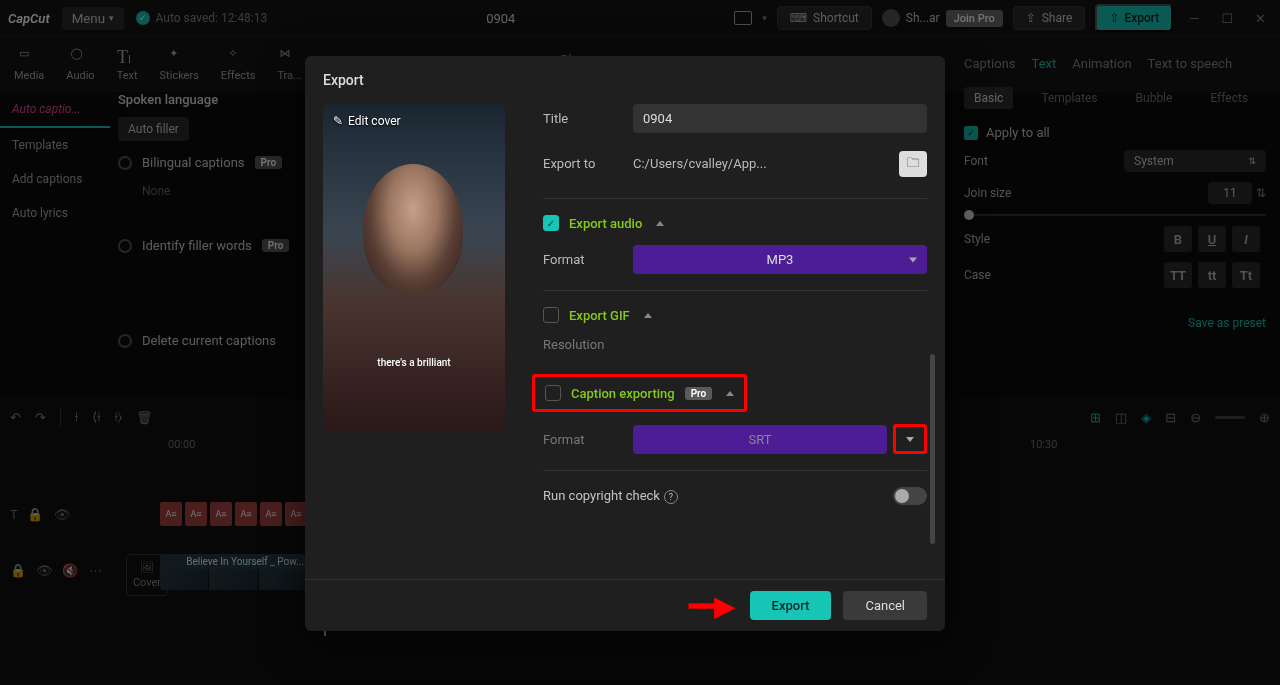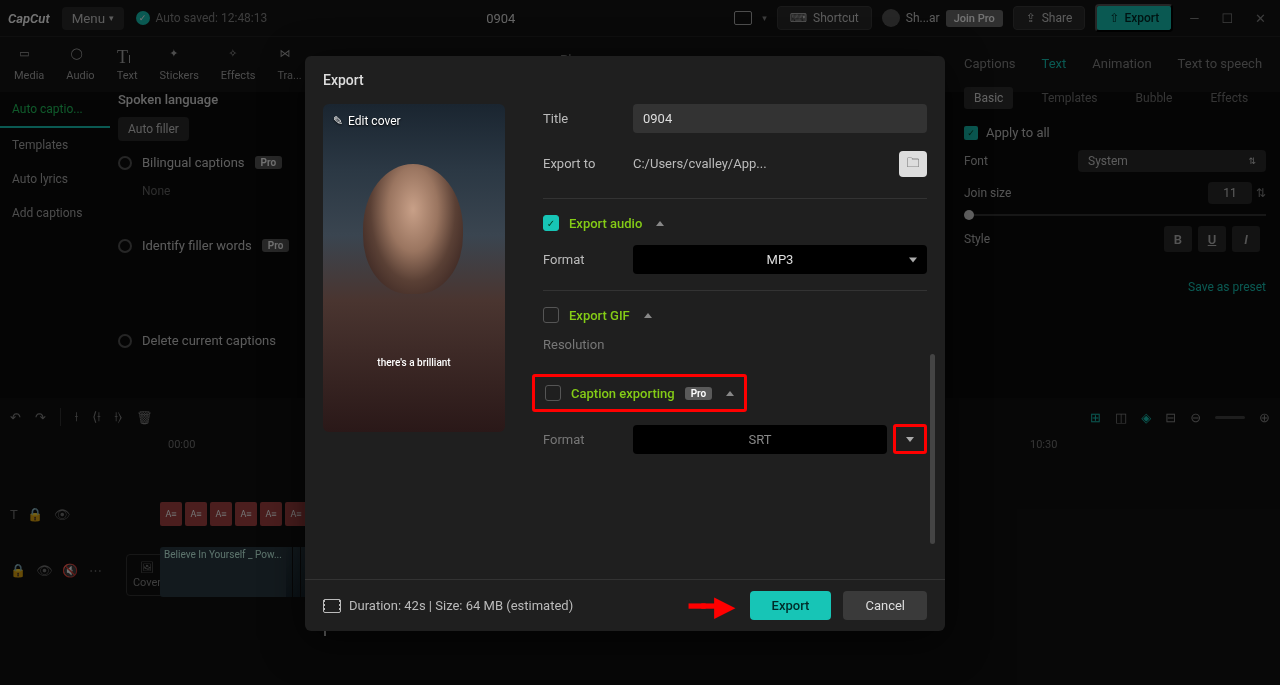--- a/index.html
+++ b/index.html
@@ -21,62 +21,62 @@
 .win-ctrl { color: #888; padding: 4px 6px; }
 
 
 .toolstrip { height: 56px; display: flex; align-items: center; padding: 0 6px; gap: 6px; background: #141414; border-top: 1px solid #222; }
 .tool { display: flex; flex-direction: column; align-items: center; gap: 2px; padding: 4px 8px; color: #aaa; font-size: 11px; }
 .tool svg, .tool .icn { width: 20px; height: 20px; }
 
 
 .left-panel { position: absolute; left: 0; top: 92px; width: 110px; }
 .side-tab { padding: 10px 12px; color: #aaa; font-size: 12px; }
-.side-tab.active { color: #22c55e; border-bottom: 2px solid #17c5b6; }
+.side-tab.active { color: #ec4899; border-bottom: 2px solid #17c5b6; font-style: italic; }
 
 .left-settings { position: absolute; left: 118px; top: 92px; width: 400px; }
 .setting-hdr { color: #ddd; font-weight: 500; margin-bottom: 10px; font-size: 13px; }
 .chip { background: #2a2a2a; padding: 5px 10px; border-radius: 4px; display: inline-block; font-size: 12px; color: #ccc; }
 .setting-row { display: flex; align-items: center; gap: 10px; margin: 14px 0; color: #ccc; font-size: 13px; }
 .radio { width: 14px; height: 14px; border-radius: 50%; border: 2px solid #555; }
 .pro-badge { background: #5a5a5a; color: #fff; padding: 1px 6px; border-radius: 3px; font-size: 10px; font-weight: 600; }
 .none-text { color: #666; font-size: 12px; margin-left: 24px; }
 
 
 .right-panel { position: absolute; right: 0; top: 46px; width: 330px; height: 360px; }
-.rp-tabs { display: flex; gap: 26px; padding: 10px 14px; font-size: 13px; }
+.rp-tabs { display: flex; gap: 16px; padding: 10px 14px; font-size: 13px; }
 .rp-tab { color: #888; }
 .rp-tab.active { color: #17c5b6; }
 .rp-subtabs { display: flex; gap: 18px; padding: 6px 14px; font-size: 12px; }
 .rp-subtab { color: #777; padding: 4px 10px; }
 .rp-subtab.active { background: #2f2f2f; color: #ddd; border-radius: 3px; }
 .rp-body { padding: 10px 14px; }
 .rp-row { display: flex; align-items: center; justify-content: space-between; margin: 10px 0; font-size: 12px; color: #bbb; }
 .rp-cb { display: flex; align-items: center; gap: 8px; }
 .cb-checked { width: 14px; height: 14px; background: #17c5b6; border-radius: 2px; display: flex; align-items: center; justify-content: center; font-size: 9px; color: #042; }
-.rp-select { background: #2a2a2a; border: none; color: #ccc; padding: 4px 10px; border-radius: 4px; width: 188px; display: flex; justify-content: space-between; align-items: center; font-size: 12px; }
+.rp-select { background: #2a2a2a; border: none; color: #ccc; padding: 4px 10px; border-radius: 4px; width: 142px; display: flex; justify-content: space-between; align-items: center; font-size: 12px; }
 .rp-input { background: #2a2a2a; border: none; color: #ccc; padding: 4px 8px; border-radius: 4px; width: 44px; text-align: center; font-size: 12px; }
 .style-btn { width: 28px; height: 26px; background: #2a2a2a; border-radius: 3px; display: inline-flex; align-items: center; justify-content: center; margin-right: 6px; font-weight: 600; font-size: 13px; }
 .save-preset { color: #17c5b6; font-size: 12px; float: right; margin: 8px 14px; }
 
 
 .timeline { position: absolute; left: 0; top: 398px; right: 0; bottom: 0; background: #111; }
 .tl-toolbar { height: 38px; display: flex; align-items: center; padding: 0 10px; gap: 14px; color: #888; }
 .tl-toolbar .sep { width: 1px; height: 18px; background: #333; }
 .tl-right-tools { margin-left: auto; display: flex; gap: 14px; align-items: center; }
 .tl-ruler { height: 22px; position: relative; margin-left: 160px; color: #777; font-size: 11px; }
 .tl-mark { position: absolute; top: 2px; }
 .playhead { position: absolute; left: 164px; top: 0; width: 2px; height: 200px; background: #ddd; }
 .playhead::before { content: ''; position: absolute; top: -2px; left: -5px; width: 12px; height: 14px; background: #ddd; clip-path: polygon(0 0, 100% 0, 100% 60%, 50% 100%, 0 60%); }
 .tl-tracks { position: relative; }
 .tl-track { height: 32px; display: flex; align-items: center; }
 .tl-track-head { width: 160px; display: flex; align-items: center; gap: 10px; padding-left: 10px; color: #777; }
 .az-block { width: 22px; height: 24px; background: #a64444; border-radius: 2px; display: inline-flex; align-items: center; justify-content: center; font-size: 9px; color: #fff; margin-right: 3px; }
 .cover-btn { display: flex; flex-direction: column; align-items: center; gap: 2px; color: #888; font-size: 11px; width: 42px; padding: 6px 0; border: 1px solid #333; border-radius: 4px; margin: 6px 0 0 116px; }
-.vid-clip { background: #2a3a44; height: 50px; border-radius: 3px; display: flex; flex-direction: row; overflow: hidden; width: 148px; margin-left: 0px; text-align: right; }
+.vid-clip { background: #2a3a44; height: 36px; border-radius: 3px; display: flex; flex-direction: column; overflow: hidden; width: 148px; margin-left: 0px; text-align: right; }
 .vid-clip-title { font-size: 10px; color: #cfe; padding: 2px 4px; white-space: nowrap; overflow: hidden; }
 .vid-thumbs { display: flex; flex: 1; }
 .vid-thumb { flex: 1; background: linear-gradient(135deg,#2a3b44,#1a2a33); border-right: 1px solid #111; }
 
 
 .dim { position: absolute; inset: 0; background: rgba(0,0,0,0.55); }
 
 
 .modal { position: absolute; left: 305px; top: 56px; width: 640px; height: 575px; background: #1f1f1f; border-radius: 6px; box-shadow: 0 10px 40px rgba(0,0,0,0.6); display: flex; flex-direction: column; }
 .modal-hdr { padding: 16px 18px; font-size: 14px; color: #ddd; font-weight: 500; }
@@ -93,21 +93,21 @@
 .path-row { display: flex; align-items: center; gap: 23px; flex: 1; }
 .path-input { flex: 1; background: transparent; border: none; color: #bbb; padding: 7px 0; font-size: 13px; white-space: nowrap; overflow: hidden; }
 .folder-btn { width: 28px; height: 26px; background: #ddd; border-radius: 4px; display: flex; align-items: center; justify-content: center; }
 .section { margin-top: 20px; border-top: 1px solid #333; padding-top: 16px; }
 .section-hdr { display: flex; align-items: center; gap: 10px; margin-bottom: 14px; }
 .cb { width: 16px; height: 16px; border-radius: 3px; border: 1px solid #555; }
 .cb.checked { background: #17c5b6; border-color: #17c5b6; display: flex; align-items: center; justify-content: center; font-size: 10px; color: #042; }
 .section-title { color: #84cc16; font-size: 13px; font-weight: 500; }
 .caret-up { width: 0; height: 0; border-left: 4px solid transparent; border-right: 4px solid transparent; border-bottom: 5px solid #888; margin-left: 4px; }
 .dd { display: flex; align-items: center; }
-.dd-select { flex: 1; background: #000000; border: none; color: #ddd; padding: 7px 10px; border-radius: 4px; display: flex; justify-content: center; position: relative; font-size: 13px; }
+.dd-select { flex: 1; background: #4c1d95; border: none; color: #ddd; padding: 7px 10px; border-radius: 4px; display: flex; justify-content: center; position: relative; font-size: 13px; }
 .dd-caret { position: absolute; right: 10px; top: 50%; transform: translateY(-50%); width: 0; height: 0; border-left: 4px solid transparent; border-right: 4px solid transparent; border-top: 5px solid #aaa; }
 .toggle { width: 34px; height: 18px; background: #444; border-radius: 10px; position: relative; margin-left: auto; }
 .toggle::after { content: ''; position: absolute; width: 14px; height: 14px; background: #aaa; border-radius: 50%; top: 2px; left: 2px; }
 .help-ic { width: 14px; height: 14px; border: 1px solid #888; border-radius: 50%; display: inline-flex; align-items: center; justify-content: center; font-size: 9px; margin-left: 4px; }
 .scrollbar { position: absolute; right: -8px; top: 250px; width: 5px; height: 190px; background: #444; border-radius: 3px; }
 
 .highlight-red { border: 3px solid #ff0000; border-radius: 3px; }
 .caption-exp { padding: 8px 10px; margin-left: -11px; display: inline-flex; align-items: center; gap: 10px; }
 .srt-caret-box { width: 34px; height: 30px; display: flex; align-items: center; justify-content: center; }
 
@@ -180,22 +180,22 @@
       <span class="icn">⋈</span>
       <span>Tra...</span>
     </div>
 </div>
 
 <span class="player-label">Player</span>
 
 <div class="left-panel">
   <div class="side-tab active">Auto captio...</div>
   <div class="side-tab">Templates</div>
+  <div class="side-tab">Add captions</div>
   <div class="side-tab">Auto lyrics</div>
-  <div class="side-tab">Add captions</div>
 </div>
 
 <div class="left-settings">
   <div class="setting-hdr">Spoken language</div>
   <span class="chip">Auto filler</span>
   <div class="setting-row">
       <span class="radio"></span>
       <span>Bilingual captions</span>
       <span class="pro-badge">Pro</span>
     </div>
@@ -243,20 +243,24 @@
     <div style="height:2px;background:#333;margin:4px 0;position:relative">
         <span style="position:absolute;left:0;top:-4px;width:10px;height:10px;background:#ddd;border-radius:50%"></span>
       </div>
     <div class="rp-row">
         <span>Style</span>
         <span><span class="style-btn">B</span><span class="style-btn">
             <u>U</u>
           </span><span class="style-btn">
             <i>I</i>
           </span></span>
+      </div>
+    <div class="rp-row">
+        <span>Case</span>
+        <span><span class="style-btn">TT</span><span class="style-btn">tt</span><span class="style-btn">Tt</span></span>
       </div>
   </div>
   <span class="save-preset">Save as preset</span>
 </div>
 
 <div class="timeline">
   <div class="tl-toolbar">
     <span>↶</span>
     <span>↷</span>
     <span class="sep"></span>
@@ -382,26 +386,28 @@
           <span class="form-label" style="color:#777">Format</span>
           <div class="dd-select" style="color:#888;flex:1;margin-right:6px">
               <span>SRT</span>
             </div>
           <div class="highlight-red srt-caret-box">
             <span class="dd-caret" style="position:static;transform:none"></span>
           </div>
         </div>
       </div>
 
+      <div class="section" style="margin-top:14px">
+        <div class="form-row">
+          <span><span>Run copyright check</span><span class="help-ic">?</span></span>
+          <span class="toggle"></span>
+        </div>
+      </div>
       <div class="scrollbar"></div>
     </div>
   </div>
   <div class="modal-footer">
-    <span class="duration-info">
-        <span class="film-ic"></span>
-        <span>Duration: 42s | Size: 64 MB (estimated)</span>
-      </span>
     <span class="footer-spacer"></span>
     <span class="red-arrow">━━▶</span>
     <button class="btn-export">Export</button>
     <button class="btn-cancel">Cancel</button>
   </div>
 </div>
 
 </body></html>

